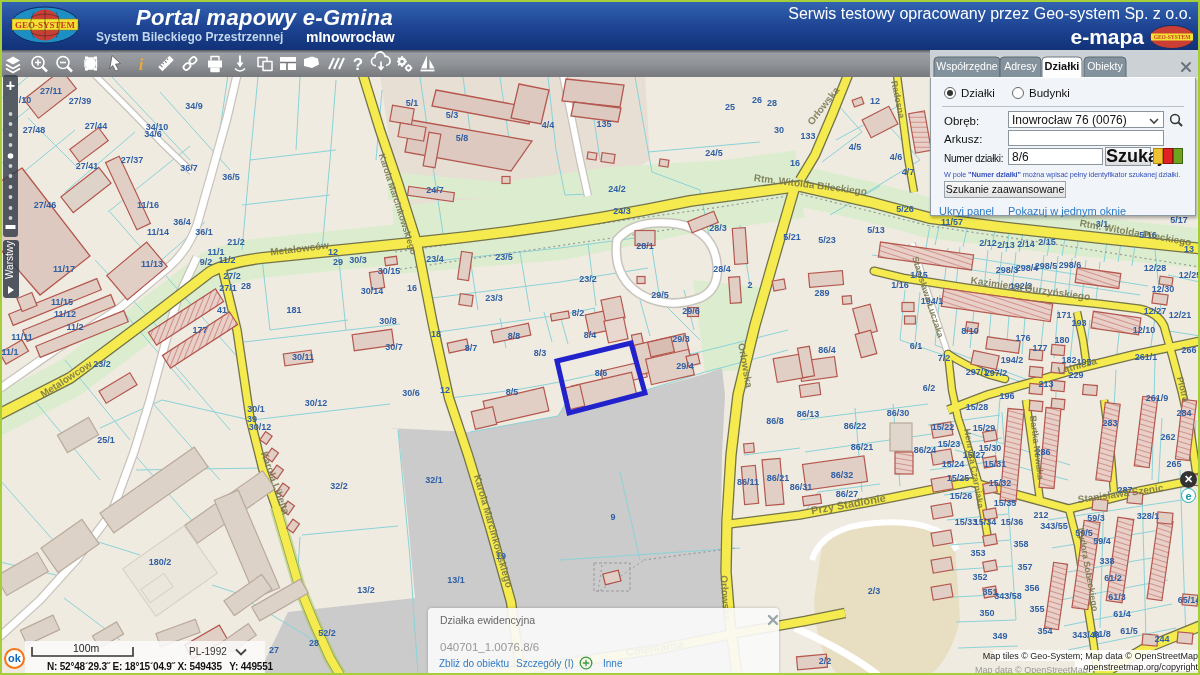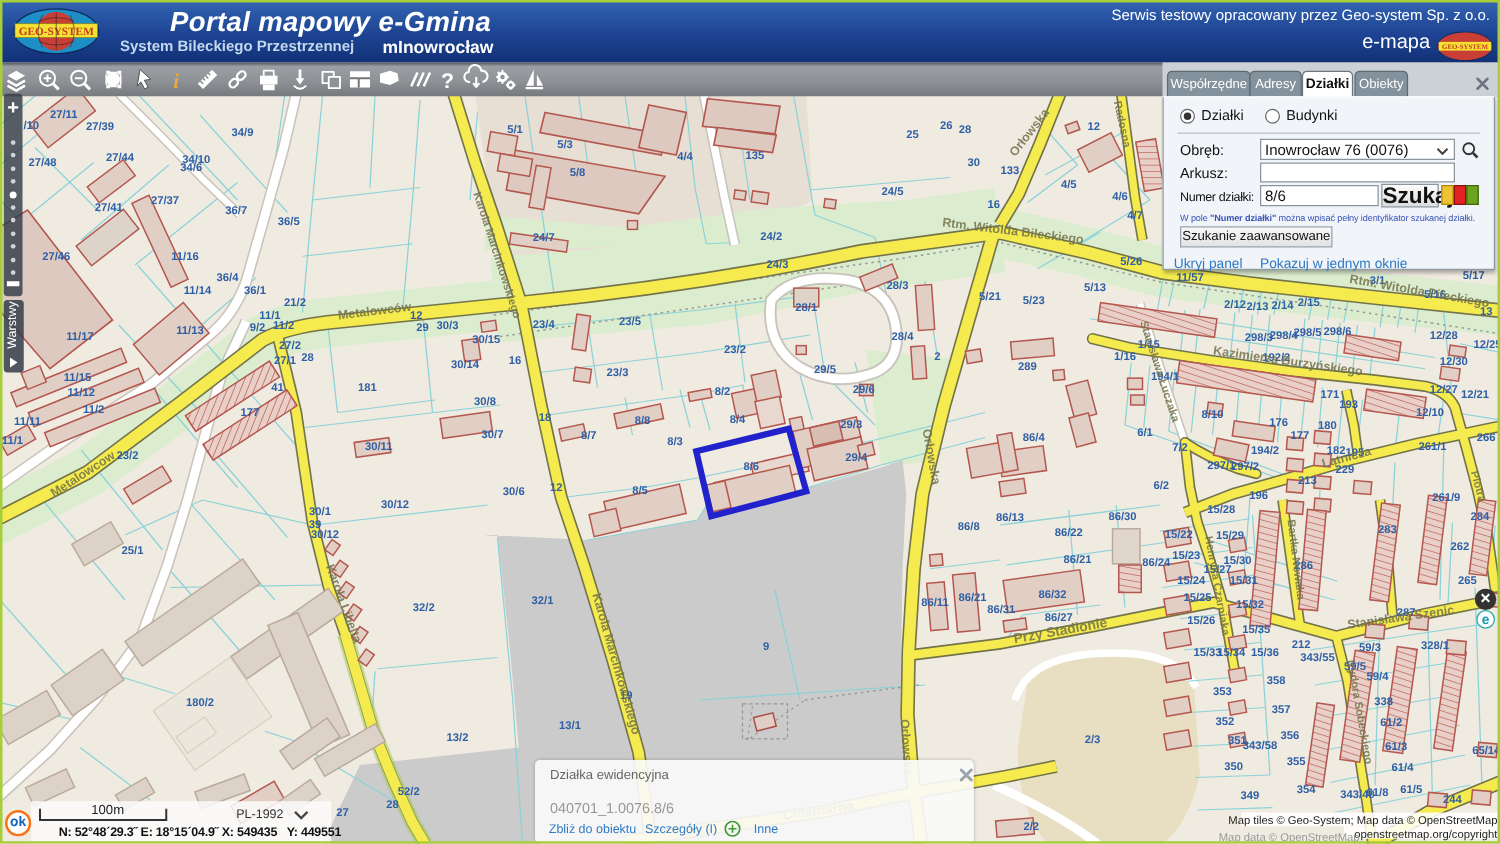--- a/index.html
+++ b/index.html
@@ -715,23 +715,23 @@
     <text x="35" y="22" font-size="9" text-anchor="middle" fill="#c83a20" font-family="Liberation Serif,serif" font-weight="bold">GEO-SYSTEM</text>
     <path d="M35,4 v30 M24,6 q-7,13 0,26 M46,6 q7,13 0,26 M21,11 q14,-6 28,0 M21,27 q14,6 28,0" fill="none" stroke="#222" stroke-width="0.7" opacity="0.65"></path>
   </svg>
 
   <div class="abs" style="left:95px;top:5px;font-size:22px;font-weight:bold;font-style:italic;color:#fff;letter-spacing:0.3px;margin-left:41px;">Portal mapowy e-Gmina</div>
 
   <div class="abs" style="left:96px;top:30px;font-size:12px;font-weight:bold;color:#c3d7ef;">System Bileckiego Przestrzennej</div>
 
   <div class="abs" style="left:306px;top:29px;font-size:14px;font-weight:bold;color:#fff;">mInowrocław</div>
 
-  <div class="abs" style="right:8px;top:5px;font-size:12px;color:#fff;">Serwis testowy opracowany przez Geo-system Sp. z o.o.</div>
-
-  <div class="abs" style="right:56px;top:25px;font-size:16px;color:#fff;">e-mapa</div>
+  <div class="abs" style="right:8px;top:5px;font-size:16px;color:#fff;">Serwis testowy opracowany przez Geo-system Sp. z o.o.</div>
+
+  <div class="abs" style="right:56px;top:25px;font-size:21px;color:#fff;font-weight:bold;">e-mapa</div>
   <svg class="abs" style="right:5px;top:25px;" width="46" height="24" viewBox="0 0 46 24">
     <ellipse cx="23" cy="12" rx="22" ry="11.5" fill="#c93f35" stroke="#0b2a60" stroke-width="0.8"></ellipse>
     <rect x="2" y="8.5" width="42" height="7" fill="#f3e133"></rect>
     <text x="23" y="14" font-size="5.5" text-anchor="middle" fill="#c83a20" font-family="Liberation Serif,serif" font-weight="bold">GEO-SYSTEM</text>
   </svg>
 </div>
 
 <div id="toolbar" class="abs" style="left:0;top:50px;width:1200px;height:27px;background:linear-gradient(180deg,#55585c 0%,#9b9ea2 12%,#8e9195 55%,#77797d 100%);z-index:20;"></div>
 
 <svg id="ticons" class="abs" style="left:0;top:50px;z-index:21;" width="450" height="27" viewBox="0 0 450 27">

